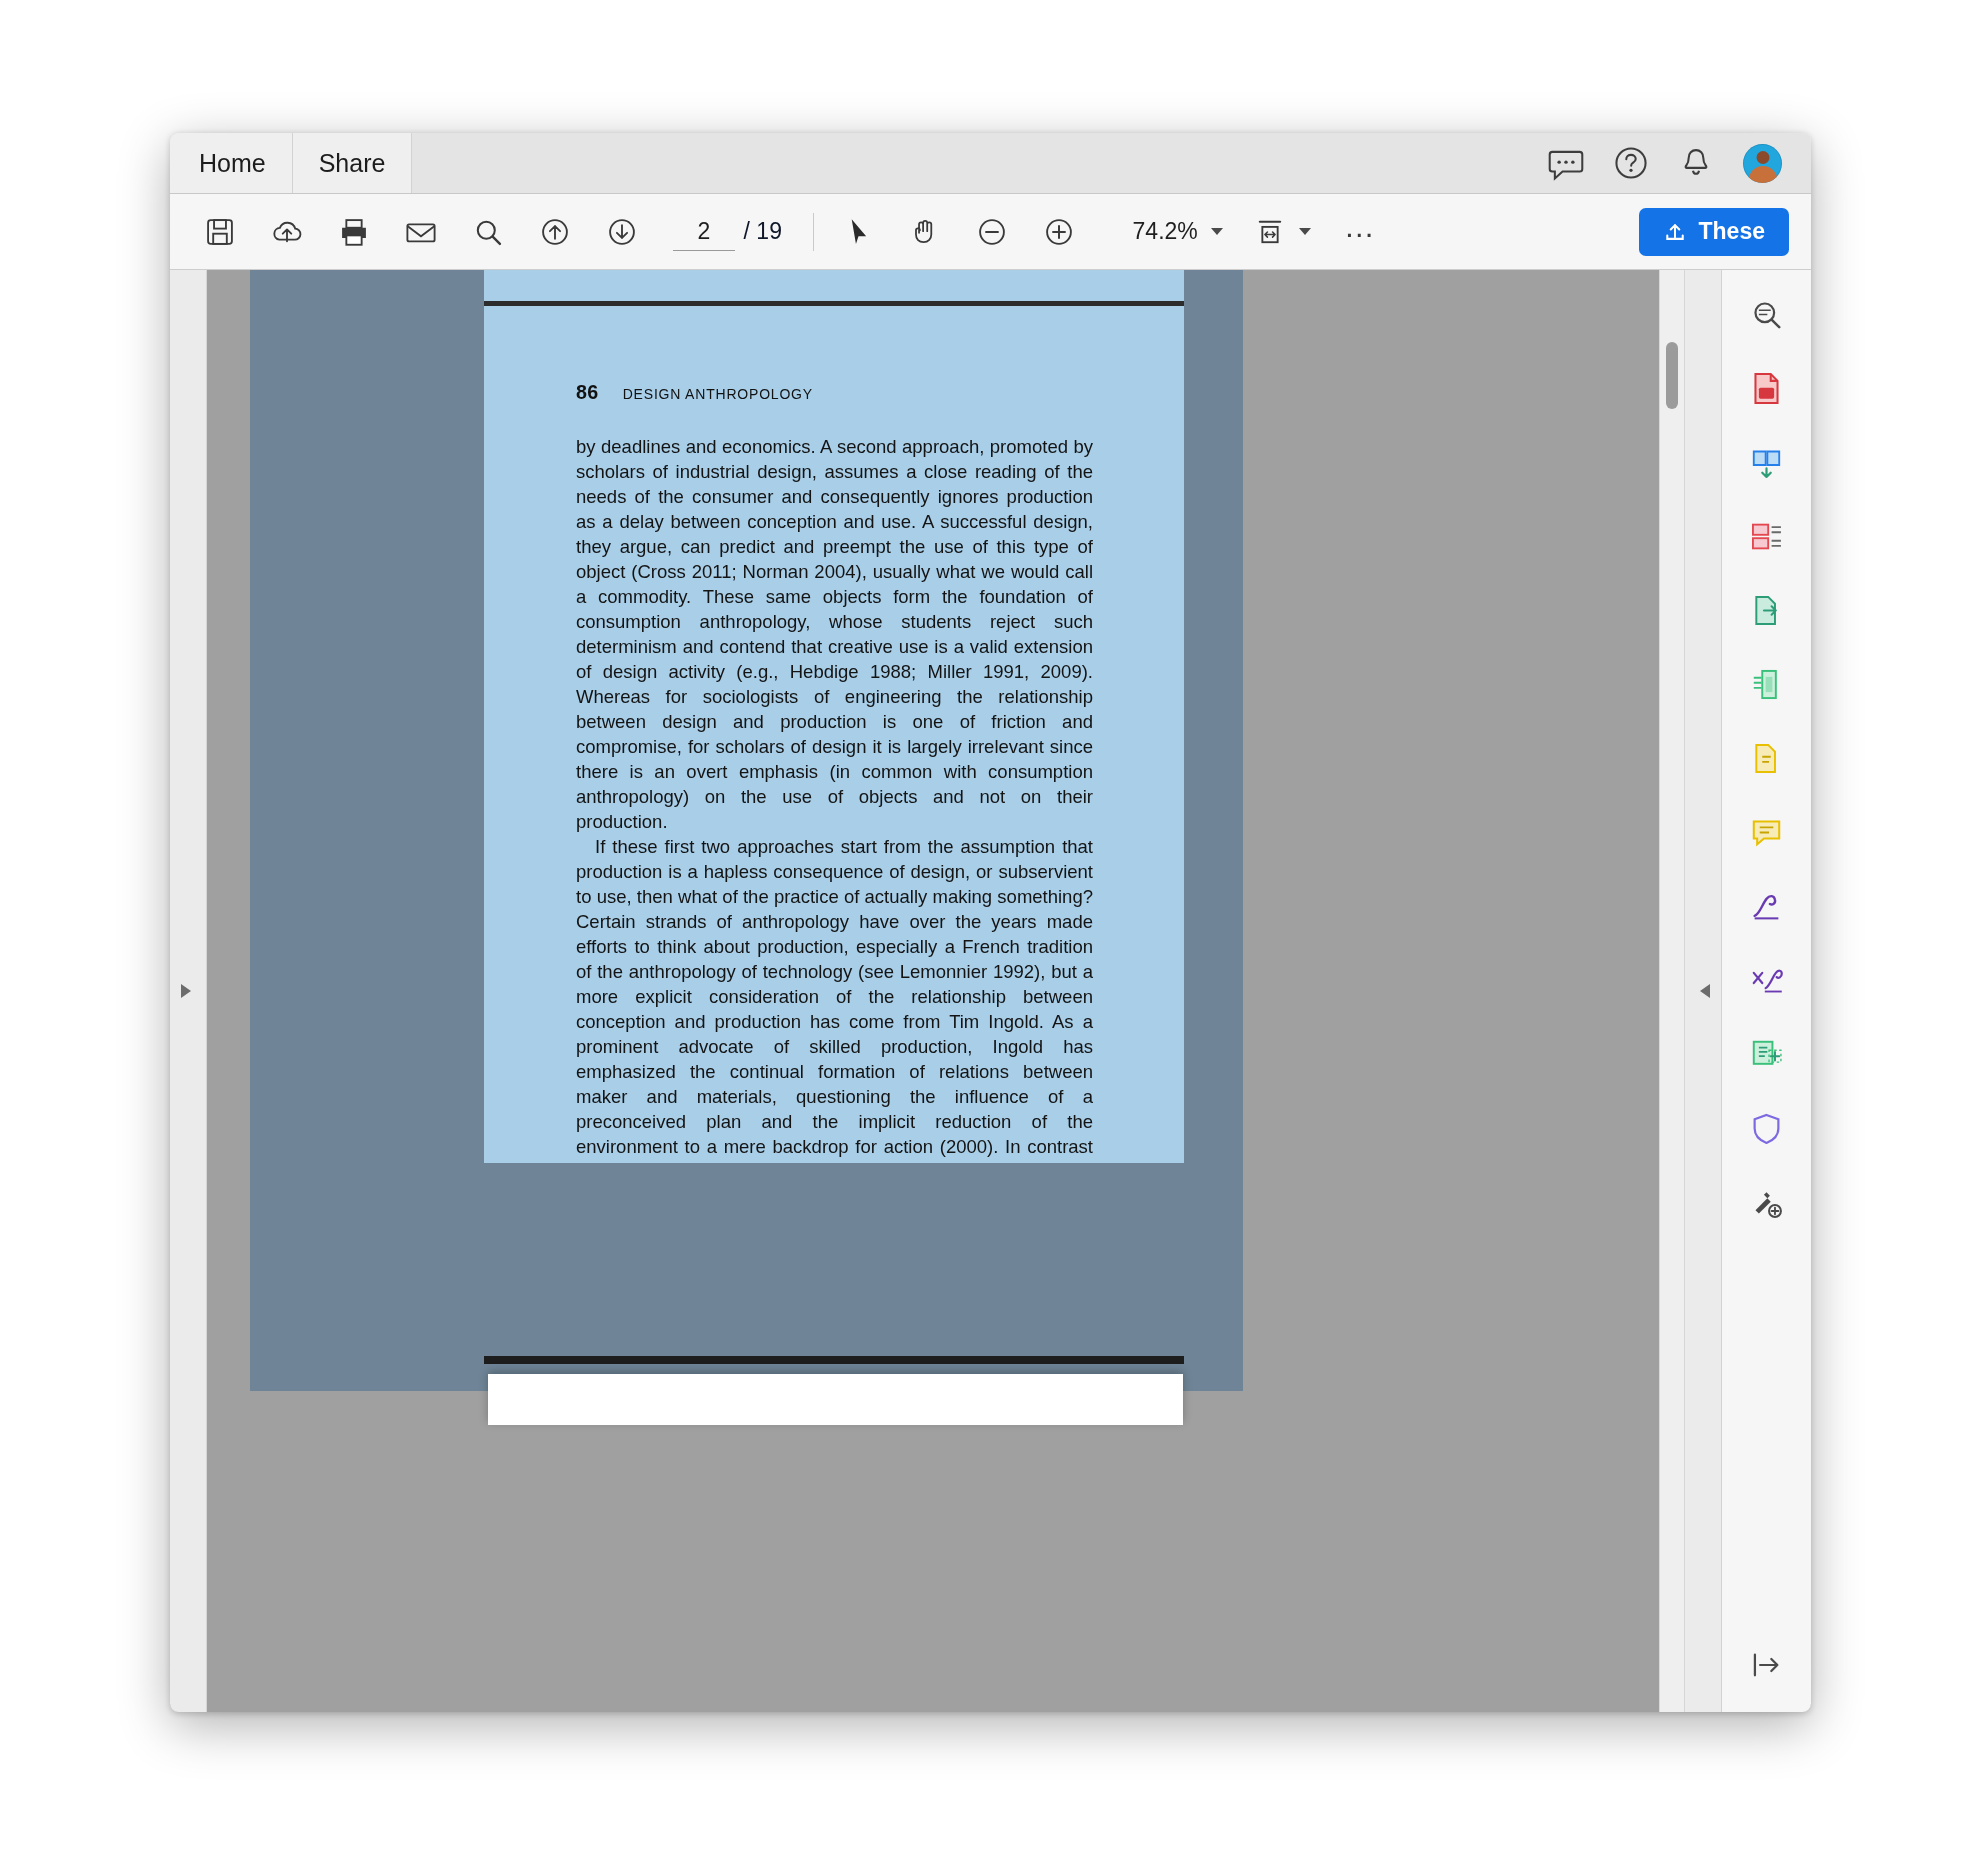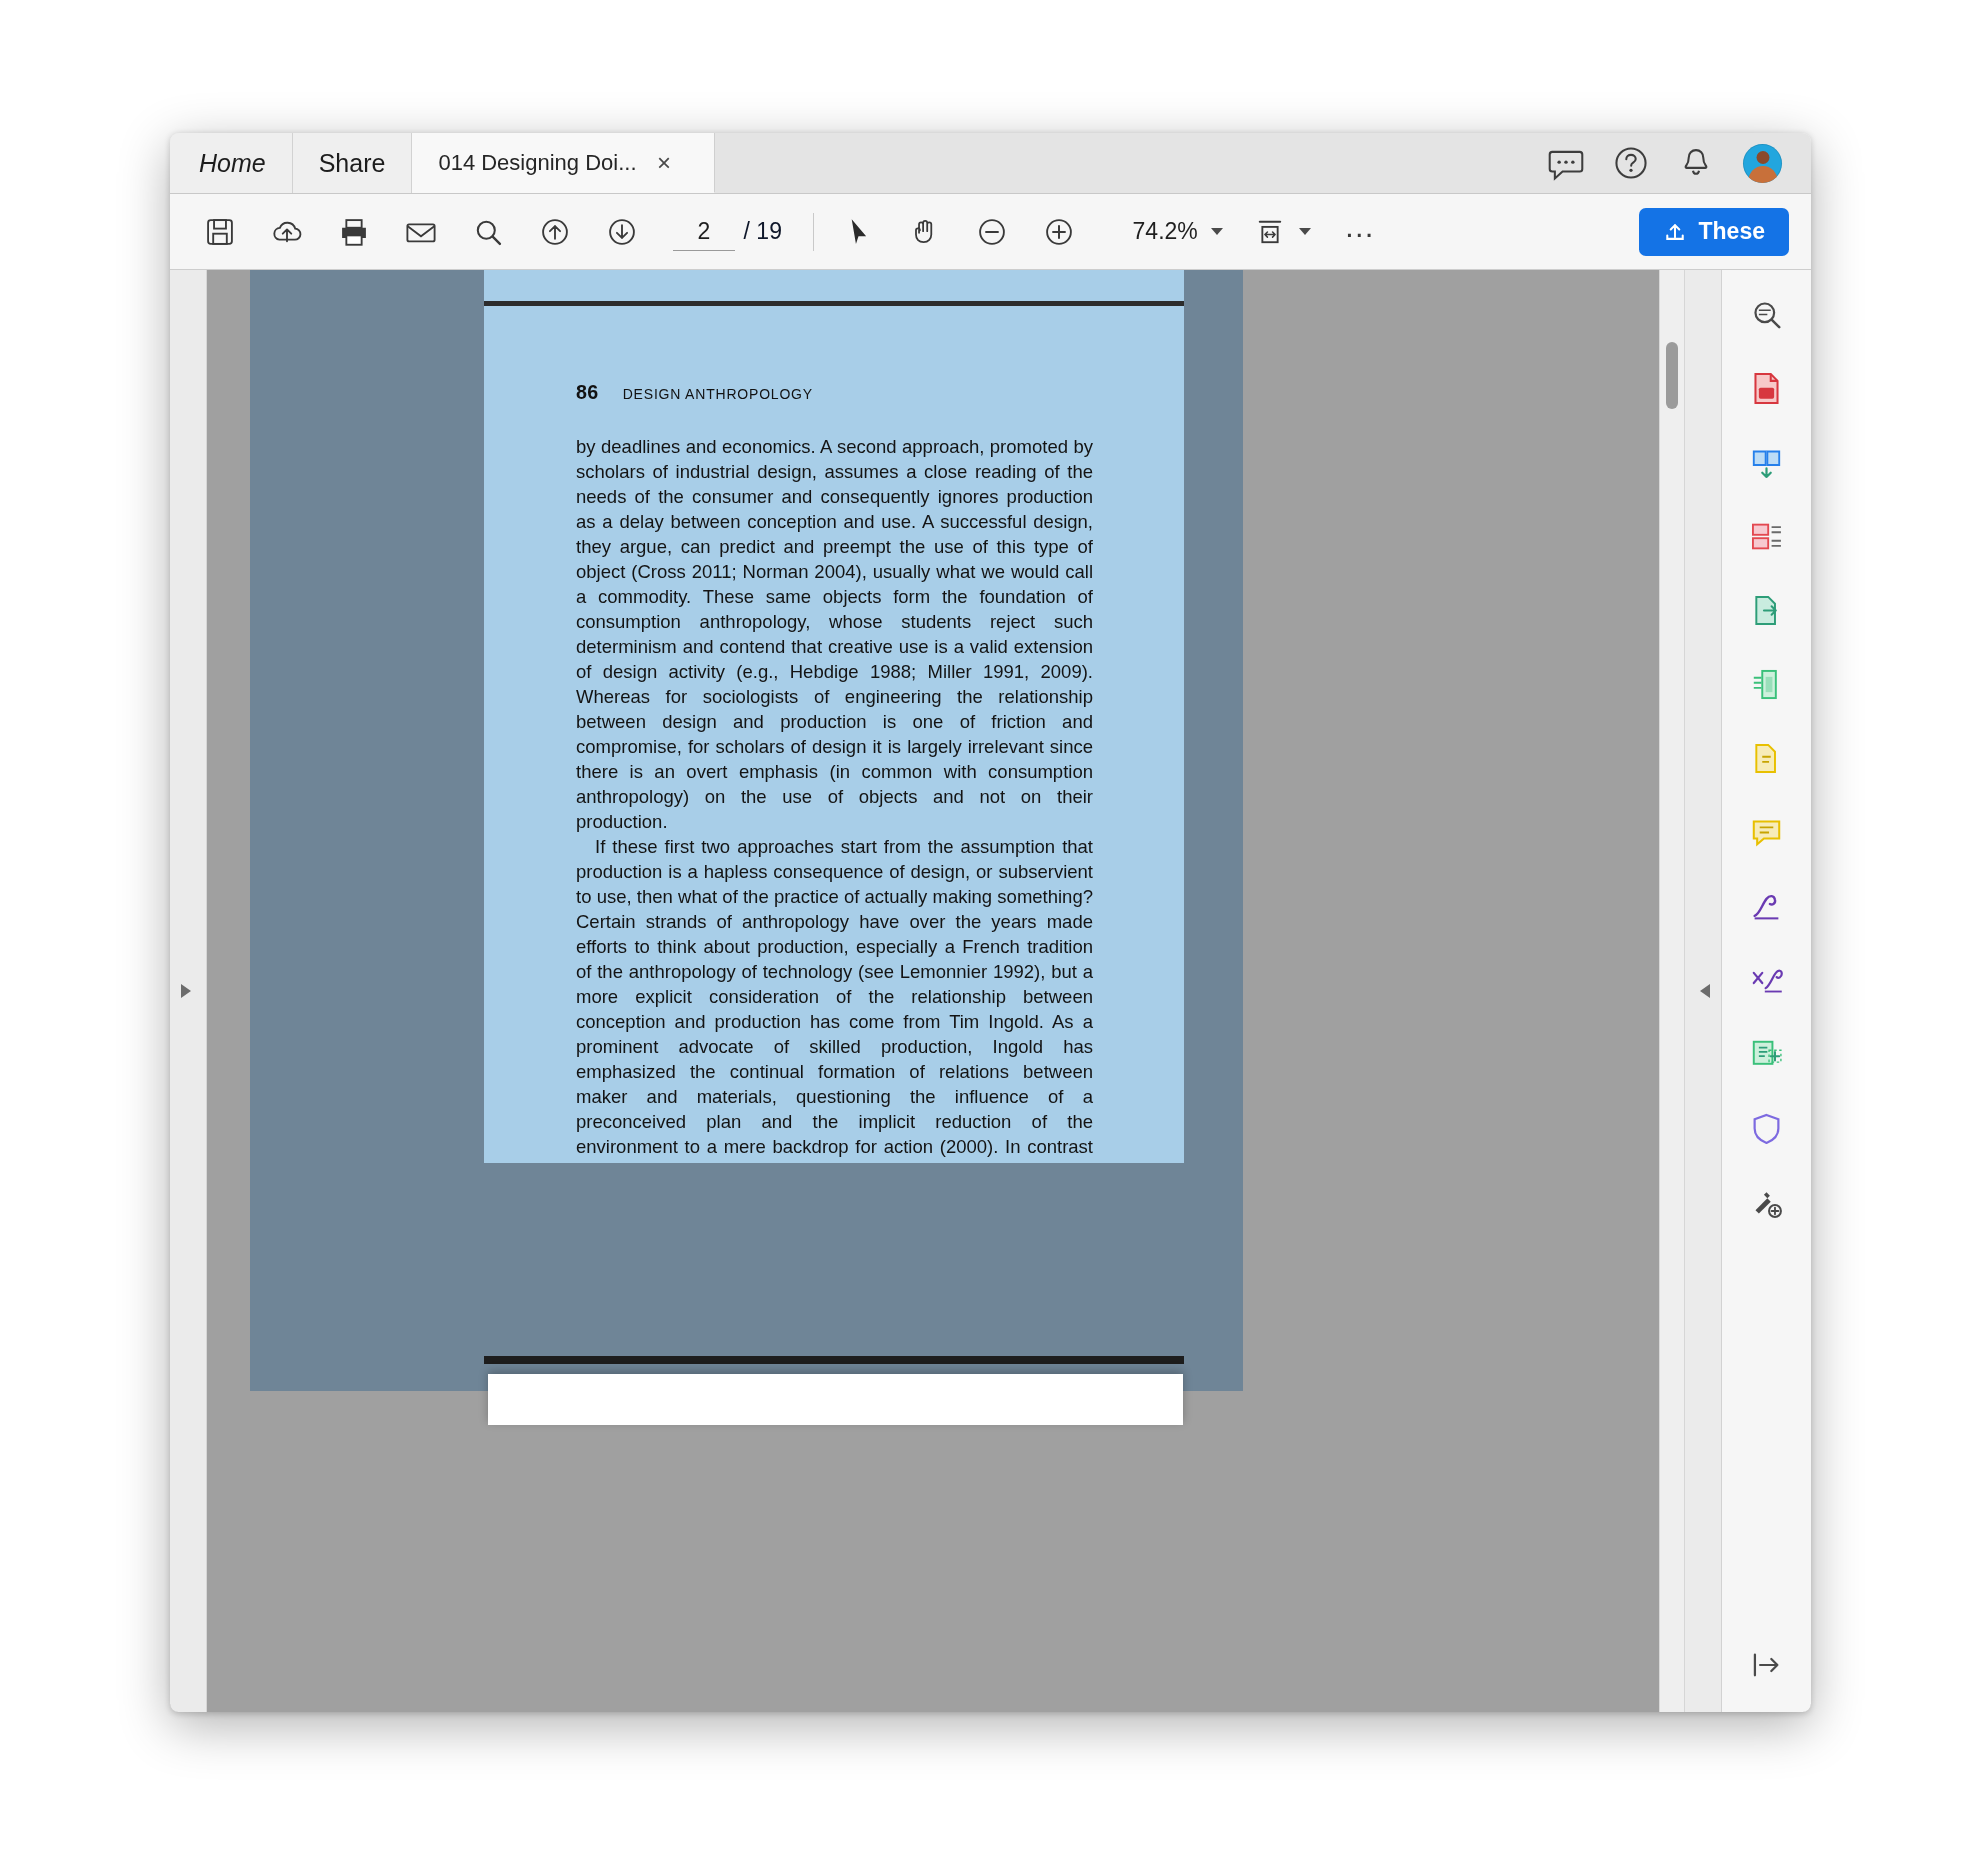--- a/index.html
+++ b/index.html
@@ -109,21 +109,21 @@
   }
   .menu-btn {
     display: flex;
     align-items: center;
     padding: 0 26px;
     font-size: 25px;
     color: #1d1d1d;
     background: #efefef;
     border-right: 0.9px solid #d2d2d2;
   }
-  .menu-btn:first-child { padding-left: 29px; font-style: italic; }
+  .menu-btn:first-child { padding-left: 29px; }
 
   .doc-tab {
     display: flex;
     align-items: center;
     gap: 17px;
     padding: 0 19px 0 26px;
     background: #f8f8f8;
     border-right: 0.9px solid #cfcfcf;
     border-bottom: 0.9px solid #f8f8f8;
     min-width: 257px;
@@ -449,24 +449,20 @@
   <div class="window">
 
 
     <div class="tabstrip">
       <div class="menu-btn">
         <span>Home</span>
       </div>
       <div class="menu-btn">
         <span>Share</span>
       </div>
-      <div class="doc-tab">
-        <span class="label">014 Designing Doi...</span>
-        <span class="tab-close">×</span>
-      </div>
       <div class="tabstrip-spacer"></div>
       <div class="tabstrip-right">
         <span class="tr-icon">
           <svg viewBox="0 0 42 42">
               <path d="M5 8h32a3 3 0 0 1 3 3v17a3 3 0 0 1-3 3H17l-9 8v-8H5a3 3 0 0 1-3-3V11a3 3 0 0 1 3-3z" fill="none" stroke="#3d3d3d" stroke-width="2.4"></path>
               <circle cx="13" cy="20" r="2" fill="#3d3d3d"></circle>
               <circle cx="21" cy="20" r="2" fill="#3d3d3d"></circle>
               <circle cx="29" cy="20" r="2" fill="#3d3d3d"></circle>
             </svg>
         </span>

